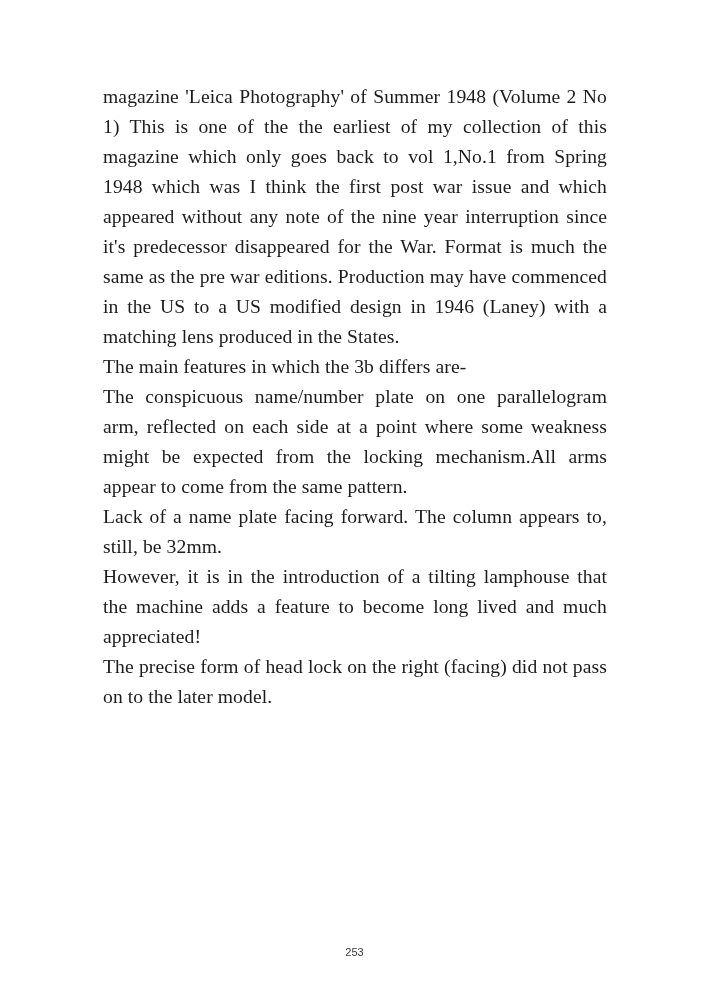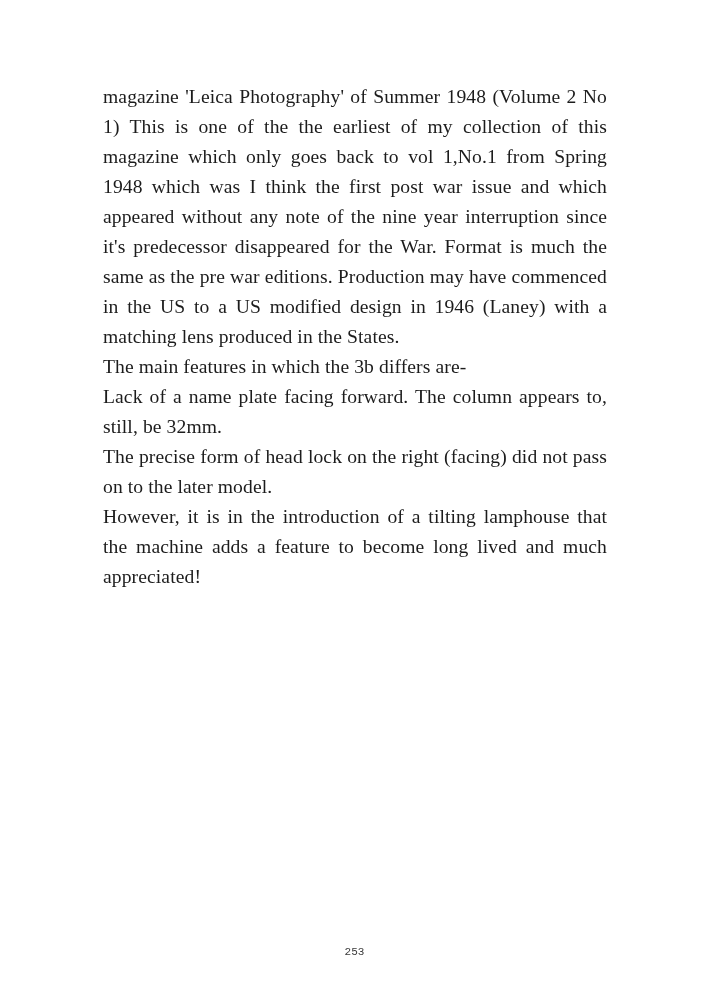--- a/index.html
+++ b/index.html
@@ -33,28 +33,29 @@
     letter-spacing: 0.1px;
   }
   .page-footer {
     position: absolute;
     bottom: 34px;
     left: 0;
     width: 100%;
     text-align: center;
     font-size: 11px;
     color: #3a3a3a;
-    font-family: Liberation Mono, monospace;
+    font-family: Liberation Sans, sans-serif;
   }
 </style>
 </head>
 <body>
 
 <div class="page">
   <div class="text-block">
     <p>magazine 'Leica Photography' of Summer 1948 (Volume 2 No 1) This is one of the the earliest of my collection of this magazine which only goes back to vol 1,No.1 from Spring 1948 which was I think the first post war issue and which appeared without any note of the nine year interruption since it's predecessor disappeared for the War. Format is much the same as the pre war editions. Production may have commenced in the US to a US modified design in 1946 (Laney) with a matching lens produced in the States.</p>
     <p>The main features in which the 3b differs are-</p>
+    <p>The conspicuous name/number plate on one parallelogram arm, reflected on each side at a point where some weakness might be expected from the locking mechanism.All arms appear to come from the same pattern.</p>
     <p>Lack of a name plate facing forward. The column appears to, still, be 32mm.</p>
+    <p>However, it is in the introduction of a tilting lamphouse that the machine adds a feature to become long lived and much appreciated!</p>
     <p>The precise form of head lock on the right (facing) did not pass on to the later model.</p>
-    <p>However, it is in the introduction of a tilting lamphouse that the machine adds a feature to become long lived and much appreciated!</p>
   </div>
   <div class="page-footer">253</div>
 </div>
 
 </body></html>

